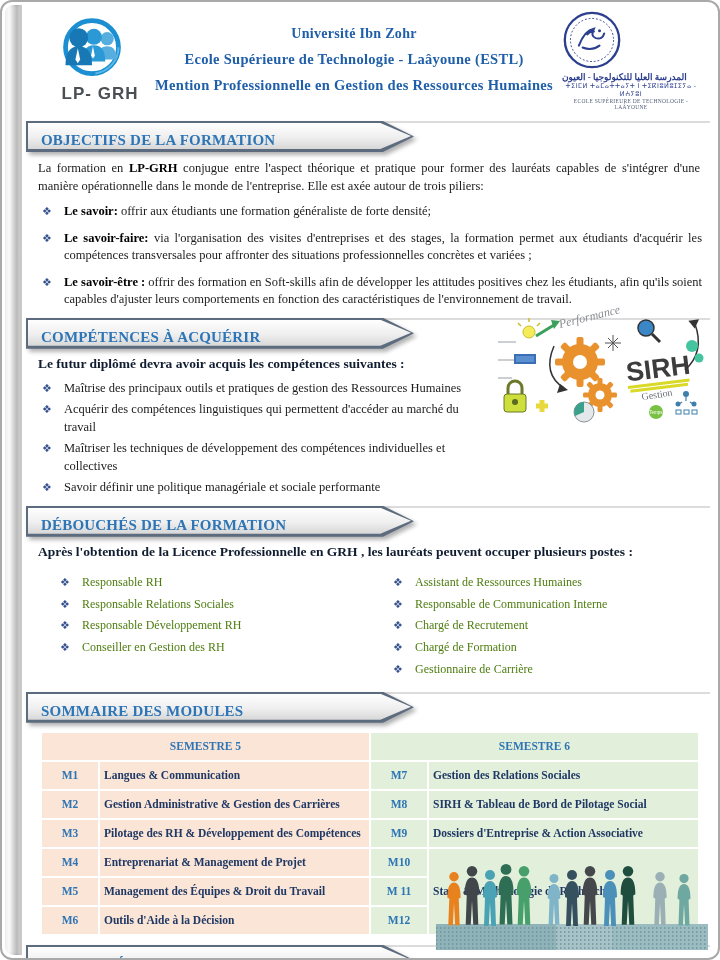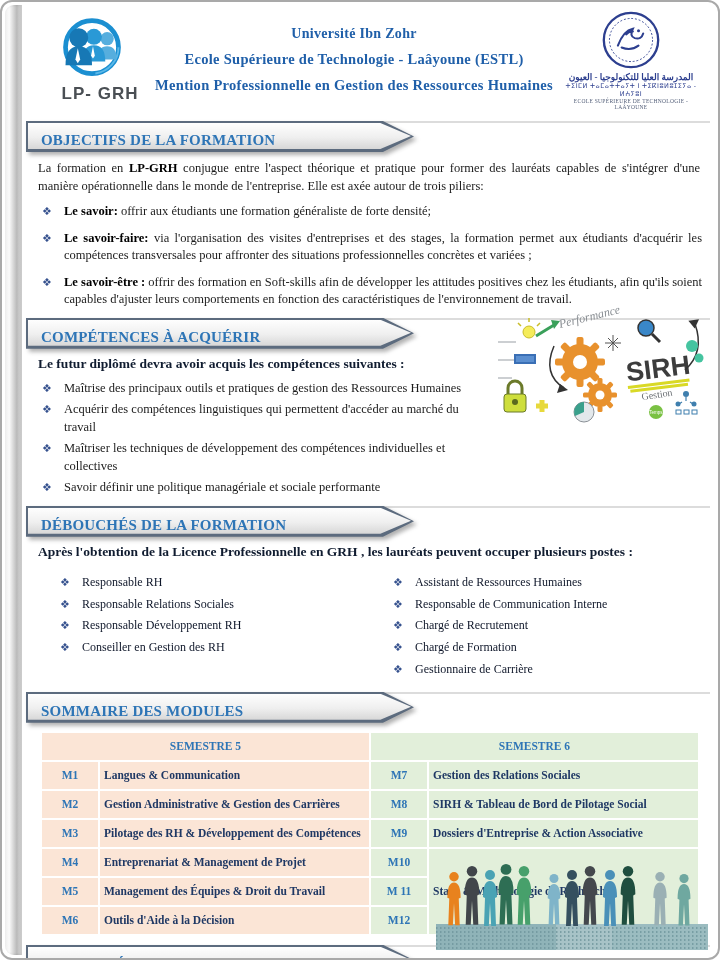--- a/index.html
+++ b/index.html
@@ -15,21 +15,21 @@
   .content { position:relative; margin-left:24px; margin-right:8px; height:100%; }
 
   
   .header { display:flex; align-items:center; padding:8px 10px 2px 12px; }
   .logo-left { width:108px; display:flex; flex-direction:column; align-items:center; }
   .logo-left .lp-label { font-family:"Liberation Sans",sans-serif; font-weight:600;
                          font-size:17px; color:#4a4f54; letter-spacing:1px; margin-top:-2px;padding-left:16px; }
   .head-center { flex:1; text-align:center; color:#1f5fa9; padding:0 4px; }
   .head-center .hl { font-weight:700; font-size:14.5px; letter-spacing:.3px; margin:9px 0; }
   .head-center .hl1 { font-size:14px; }
-  .logo-right { width:138px; display:flex; flex-direction:column; align-items:center; text-align:center; }
+  .logo-right { width:138px; display:flex; flex-direction:column; align-items:flex-start; text-align:center; }
   .logo-right .ar { font-size:9px; color:#2d3f8f; font-weight:700; margin-top:2px; }
   .logo-right .tf { font-size:6.5px; color:#2d3f8f; letter-spacing:.5px; }
   .logo-right .cap { font-size:5.5px; color:#55607a; letter-spacing:.3px; }
 
   
   .sec-head { position:relative; height:31px; margin-top:9px; }
   .sec-head .rule { position:absolute; left:0; right:0; top:0; height:2px; background:#dcdcdc; }
   .banner { position:relative; width:388px; height:31px;
             filter:drop-shadow(3px 3px 2px rgba(80,80,80,.45)); }
   .banner .outer { position:absolute; inset:0; background:#5c6b7e;
@@ -48,21 +48,21 @@
   ul.diam { list-style:none; margin:8px 8px 0 14px; }
   ul.diam li { position:relative; padding-left:24px; margin-bottom:9px;
                font-size:12.5px; line-height:1.4; color:#1b1b1b; text-align:justify; }
   ul.diam li::before { content:"\2756"; position:absolute; left:2px; top:1px;
                color:#35518e; font-size:11px; }
   ul.diam li b { color:#000; }
   ul.diam.tight li { margin-bottom:4px; text-align:left; }
 
   .comp-wrap { padding-right:218px; }
   .two-col { display:grid; grid-template-columns:1fr 1fr; margin:6px 0 0 18px; }
-  .two-col ul.diam li { margin-bottom:5px; text-align:left; font-size:12px; color:#0f172a; }
+  .two-col ul.diam li { margin-bottom:5px; text-align:left; font-size:12px; color:#4d7c0f; }
 
   
   table.mods { border-collapse:separate; border-spacing:2px; margin:8px 10px 0 14px;
                width:calc(100% - 24px); table-layout:fixed; }
   table.mods td, table.mods th { height:27px; padding:1px 4px; font-size:11.5px; }
   .sem5 { background:#fbe5d6; }
   .sem6 { background:#e2efda; }
   th.semh { color:#2e75b6; font-weight:700; font-size:12px; text-align:center; }
   td.code { color:#2e75b6; font-weight:700; text-align:center; }
   td.mname { color:#1f3864; font-weight:700; }

